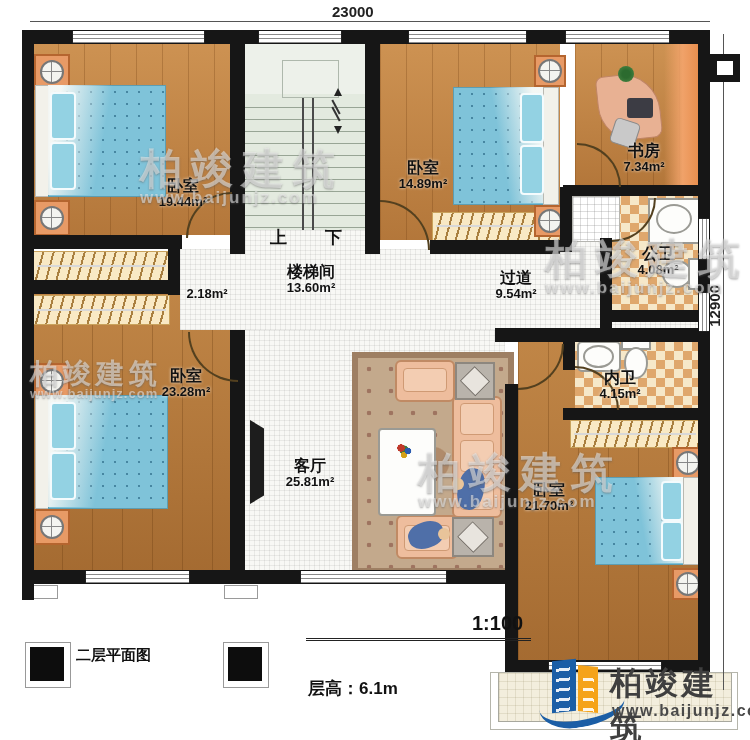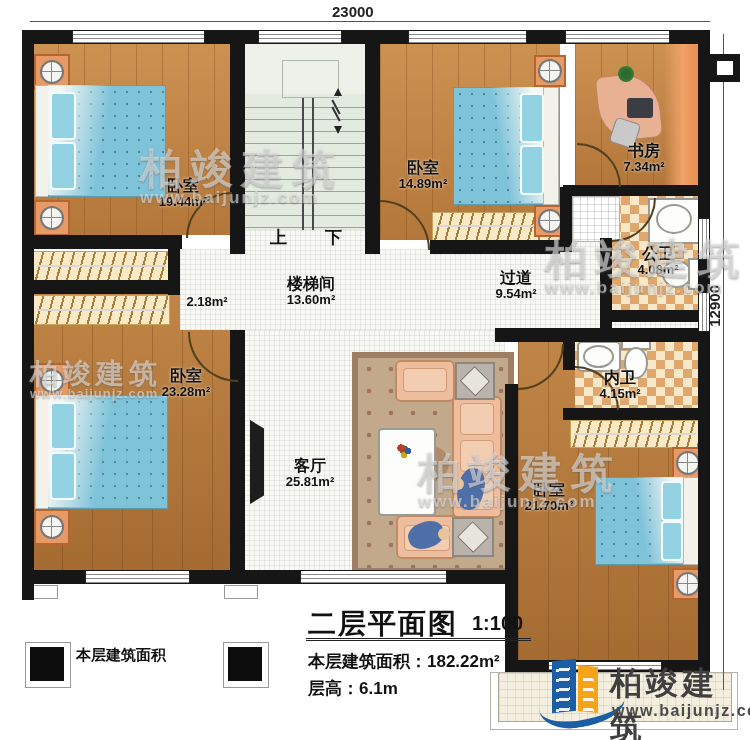--- a/index.html
+++ b/index.html
@@ -267,41 +267,41 @@
   <div class="abs arc arc-bl" style="left:188px;top:332px;width:48px;height:48px"></div>
   <div class="abs arc arc-tr" style="left:577px;top:143px;width:42px;height:42px"></div>
   <div class="abs arc arc-br" style="left:612px;top:198px;width:42px;height:42px"></div>
   <div class="abs arc arc-tr" style="left:575px;top:366px;width:42px;height:42px"></div>
   <div class="abs arc arc-br" style="left:518px;top:344px;width:44px;height:44px"></div>
 
   <div class="rlabel" style="left:183px;top:178px">
     <div class="rname">卧室</div>
       <div class="rarea">19.44m²</div>
     </div>
-  <div class="rlabel" style="left:311px;top:276px">
+  <div class="rlabel" style="left:311px;top:264px">
     <div class="rname">楼梯间</div>
       <div class="rarea">13.60m²</div>
     </div>
   <div class="rlabel" style="left:423px;top:160px">
     <div class="rname">卧室</div>
       <div class="rarea">14.89m²</div>
     </div>
   <div class="rlabel" style="left:644px;top:143px">
     <div class="rname">书房</div>
       <div class="rarea">7.34m²</div>
     </div>
   <div class="rlabel" style="left:658px;top:246px">
     <div class="rname">公卫</div>
       <div class="rarea">4.08m²</div>
     </div>
   <div class="rlabel" style="left:516px;top:270px">
     <div class="rname">过道</div>
       <div class="rarea">9.54m²</div>
     </div>
-  <div class="rlabel" style="left:207px;top:294px">
+  <div class="rlabel" style="left:207px;top:286px">
     <div class="rarea">2.18m²</div>
     </div>
   <div class="rlabel" style="left:186px;top:368px">
     <div class="rname">卧室</div>
       <div class="rarea">23.28m²</div>
     </div>
   <div class="rlabel" style="left:620px;top:370px">
     <div class="rname">内卫</div>
       <div class="rarea">4.15m²</div>
     </div>
@@ -330,27 +330,24 @@
     <div class="b">柏竣建筑</div>
       <div class="u">www.baijunjz.com</div>
     </div>
 
   <div class="abs marker" style="left:24px;top:585px;width:32px;height:12px"></div>
   <div class="abs marker" style="left:224px;top:585px;width:32px;height:12px"></div>
   <div class="abs column-outline" style="left:25px;top:642px;width:44px;height:44px"></div>
   <div class="abs column" style="left:30px;top:647px;width:34px;height:34px"></div>
   <div class="abs column-outline" style="left:223px;top:642px;width:44px;height:44px"></div>
   <div class="abs column" style="left:228px;top:647px;width:34px;height:34px"></div>
-  <div class="porch-label" style="left:76px;top:646px">本层建筑面积</div>
-
-  <div class="title-cn" style="left:308px;top:605px">二层平面图</div>
+  <div class="porch-label" style="left:76px;top:646px">二层平面图</div>
+
   <div class="title-scale" style="left:472px;top:612px">1:100</div>
   <div class="title-ul" style="left:306px;top:622px;width:225px;height:16px"></div>
-  <div class="title-line" style="left:308px;top:650px">
-    <span>本层建筑面积：</span><span>182.22m²</span></div>
   <div class="title-line" style="left:308px;top:677px">
     <span>层高：</span><span>6.1m</span></div>
 
   <div class="abs" style="left:552px;top:660px;width:24px;height:52px;background:#1b5ea6;transform:skewY(-6deg);z-index:8;background-image:repeating-linear-gradient(0deg,transparent 0 7px,rgba(255,255,255,.9) 7px 10px);background-size:60% 100%;background-repeat:no-repeat;background-position:4px 6px"></div>
   <div class="abs" style="left:578px;top:666px;width:20px;height:46px;background:#f5a31a;transform:skewY(6deg);z-index:8;background-image:repeating-linear-gradient(0deg,transparent 0 7px,rgba(255,255,255,.9) 7px 10px);background-size:55% 100%;background-repeat:no-repeat;background-position:5px 6px"></div>
   <div class="abs" style="left:540px;top:700px;width:86px;height:20px;border-bottom:7px solid #1b5ea6;border-radius:0 0 70% 50%/0 0 100% 100%;transform:rotate(-8deg);z-index:8"></div>
   <div class="logo-brand" style="left:610px;top:662px">柏竣建筑</div>
   <div class="logo-url" style="left:612px;top:702px">www.baijunjz.com</div>
 
 </div>

